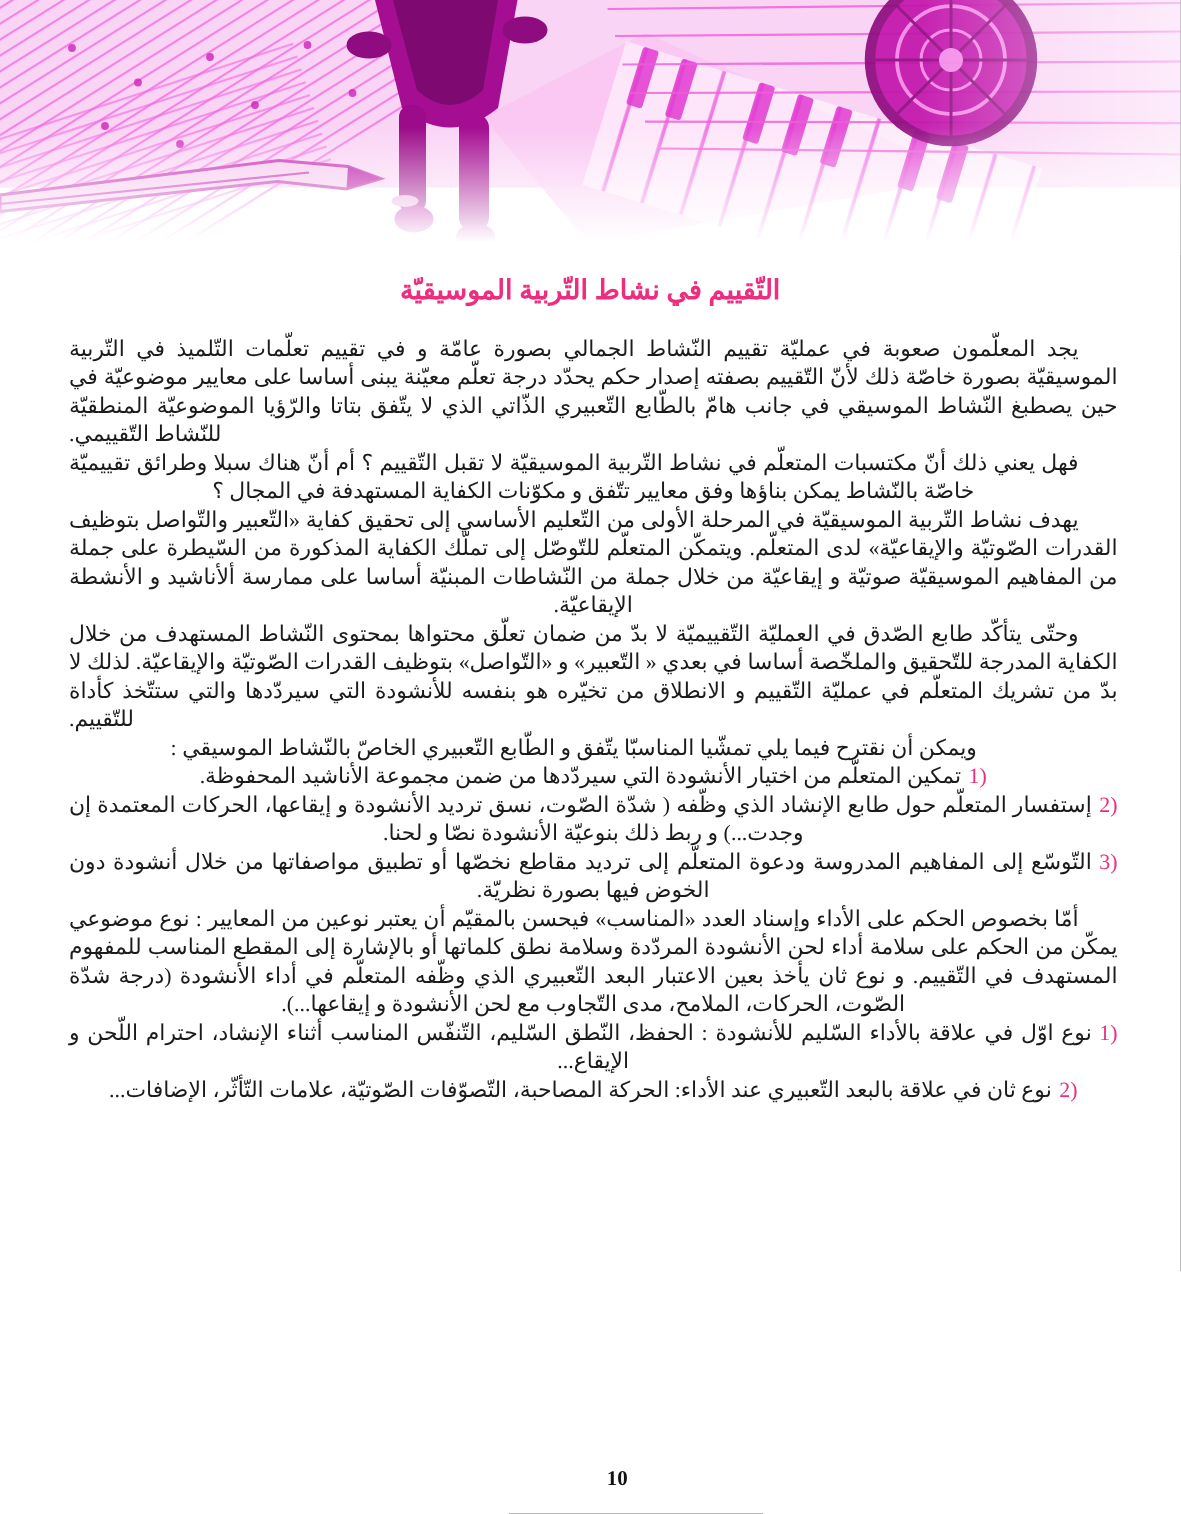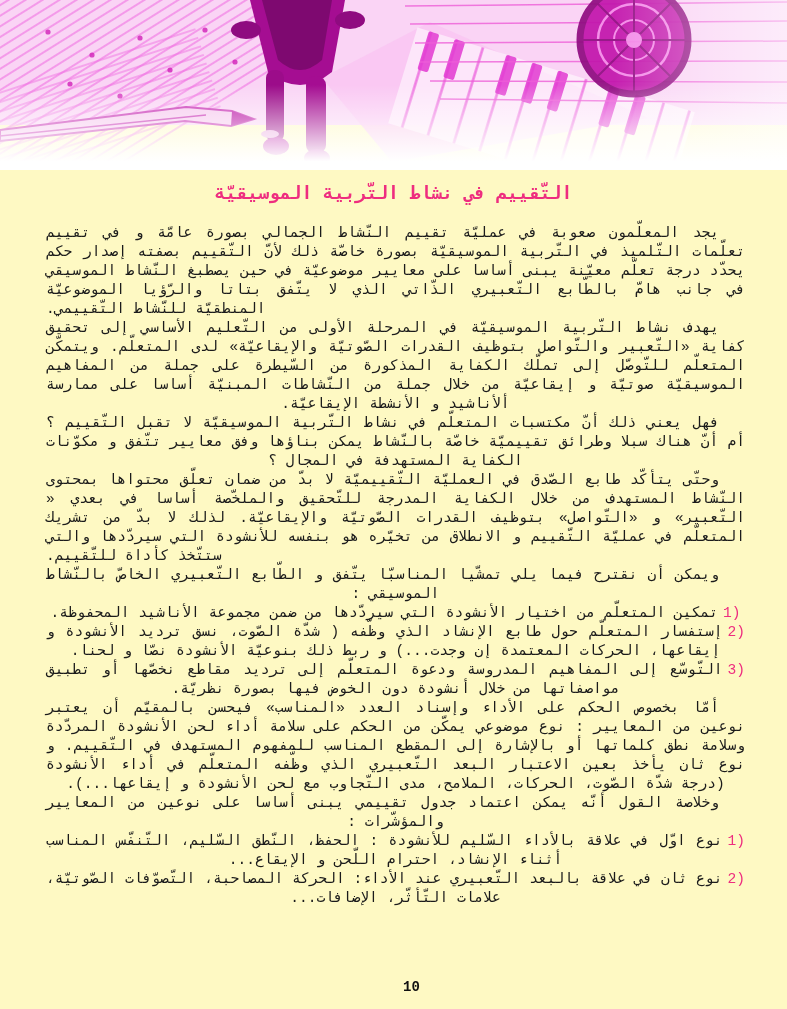--- a/index.html
+++ b/index.html
@@ -1,22 +1,22 @@
 <!DOCTYPE html>
 <html lang="ar"><head>
 <meta charset="utf-8">
 <style>
   html,body{margin:0;padding:0;background:#888;}
   .page{
     position:relative;
     width:787px;height:1009px;
     margin:0 auto;
-    background:#fef9c3;
+    background:#ffffff;
     overflow:hidden;
-    font-family:Liberation Mono, monospace;
+    font-family:Liberation Serif, serif;
   }
   .header-art{position:absolute;top:0;left:0;width:787px;height:170px;}
   .page-title{
     position:absolute;top:182px;left:0;right:0;
     margin:0;text-align:center;
     font-size:18px;font-weight:bold;color:#ee2d7f;
   }
   .body-text{
     position:absolute;top:224px;right:42px;left:46px;
     direction:rtl;
@@ -138,37 +138,36 @@
 
       <rect x="0" y="0" width="787" height="170" fill="url(#fadeRight)"></rect>
       <rect x="0" y="0" width="787" height="170" fill="url(#fadeWhite)"></rect>
     </svg>
   </div>
 
   <h1 class="page-title">التّقييم في نشاط التّربية الموسيقيّة</h1>
 
   <div class="body-text">
     <p class="para last-left">يجد المعلّمون صعوبة في عمليّة تقييم النّشاط الجمالي بصورة عامّة و في تقييم تعلّمات التّلميذ في التّربية الموسيقيّة بصورة خاصّة ذلك لأنّ التّقييم بصفته إصدار حكم يحدّد درجة تعلّم معيّنة يبنى أساسا على معايير موضوعيّة في حين يصطبغ النّشاط الموسيقي في جانب هامّ بالطّابع التّعبيري الذّاتي الذي لا يتّفق بتاتا والرّؤيا الموضوعيّة المنطقيّة للنّشاط التّقييمي.</p>
+    <p class="para last-center">فهل يعني ذلك أنّ مكتسبات المتعلّم في نشاط التّربية الموسيقيّة لا تقبل التّقييم ؟ أم أنّ هناك سبلا وطرائق تقييميّة خاصّة بالنّشاط يمكن بناؤها وفق معايير تتّفق و مكوّنات الكفاية المستهدفة في المجال ؟</p>
     <p class="para last-center">يهدف نشاط التّربية الموسيقيّة في المرحلة الأولى من التّعليم الأساسي إلى تحقيق كفاية «التّعبير والتّواصل بتوظيف القدرات الصّوتيّة والإيقاعيّة» لدى المتعلّم. ويتمكّن المتعلّم للتّوصّل إلى تملّك الكفاية المذكورة من السّيطرة على جملة من المفاهيم الموسيقيّة صوتيّة و إيقاعيّة من خلال جملة من النّشاطات المبنيّة أساسا على ممارسة ألأناشيد و الأنشطة الإيقاعيّة.</p>
-    <p class="para last-center">فهل يعني ذلك أنّ مكتسبات المتعلّم في نشاط التّربية الموسيقيّة لا تقبل التّقييم ؟ أم أنّ هناك سبلا وطرائق تقييميّة خاصّة بالنّشاط يمكن بناؤها وفق معايير تتّفق و مكوّنات الكفاية المستهدفة في المجال ؟</p>
     <p class="para last-left">وحتّى يتأكّد طابع الصّدق في العمليّة التّقييميّة لا بدّ من ضمان تعلّق محتواها بمحتوى النّشاط المستهدف من خلال الكفاية المدرجة للتّحقيق والملخّصة أساسا في بعدي « التّعبير» و «التّواصل» بتوظيف القدرات الصّوتيّة والإيقاعيّة. لذلك لا بدّ من تشريك المتعلّم في عمليّة التّقييم و الانطلاق من تخيّره هو بنفسه للأنشودة التي سيردّدها والتي ستتّخذ كأداة للتّقييم.</p>
     <p class="para last-center">ويمكن أن نقترح فيما يلي تمشّيا المناسبّا يتّفق و الطّابع التّعبيري الخاصّ بالنّشاط الموسيقي :</p>
 
     <div class="list-item">
       <span class="list-num" dir="ltr">1)</span><span>تمكين المتعلّم من اختيار الأنشودة التي سيردّدها من ضمن مجموعة الأناشيد المحفوظة.</span>
     </div>
     <div class="list-item">
       <span class="list-num" dir="ltr">2)</span><span>إستفسار المتعلّم حول طابع الإنشاد الذي وظّفه ( شدّة الصّوت، نسق ترديد الأنشودة و إيقاعها، الحركات المعتمدة إن وجدت...) و ربط ذلك بنوعيّة الأنشودة نصّا و لحنا.</span>
     </div>
     <div class="list-item">
       <span class="list-num" dir="ltr">3)</span><span>التّوسّع إلى المفاهيم المدروسة ودعوة المتعلّم إلى ترديد مقاطع نخصّها أو تطبيق مواصفاتها من خلال أنشودة دون الخوض فيها بصورة نظريّة.</span>
     </div>
 
     <p class="para last-center">أمّا بخصوص الحكم على الأداء وإسناد العدد «المناسب» فيحسن بالمقيّم أن يعتبر نوعين من المعايير : نوع موضوعي يمكّن من الحكم على سلامة أداء لحن الأنشودة المردّدة وسلامة نطق كلماتها أو بالإشارة إلى المقطع المناسب للمفهوم المستهدف في التّقييم. و نوع ثان يأخذ بعين الاعتبار البعد التّعبيري الذي وظّفه المتعلّم في أداء الأنشودة (درجة شدّة الصّوت، الحركات، الملامح، مدى التّجاوب مع لحن الأنشودة و إيقاعها...).</p>
-    <p class="para last-center">وخلاصة القول أنّه يمكن اعتماد جدول تقييمي يبنى أساسا على نوعين من المعايير والمؤشّرات :</p>
 
     <div class="list-item">
       <span class="list-num" dir="ltr">1)</span><span>نوع اوّل في علاقة بالأداء السّليم للأنشودة : الحفظ، النّطق السّليم، التّنفّس المناسب أثناء الإنشاد، احترام اللّحن و الإيقاع...</span>
     </div>
     <div class="list-item">
       <span class="list-num" dir="ltr">2)</span><span>نوع ثان في علاقة بالبعد التّعبيري عند الأداء: الحركة المصاحبة، التّصوّفات الصّوتيّة، علامات التّأثّر، الإضافات...</span>
     </div>
   </div>
 
   <div class="page-number">10</div>

